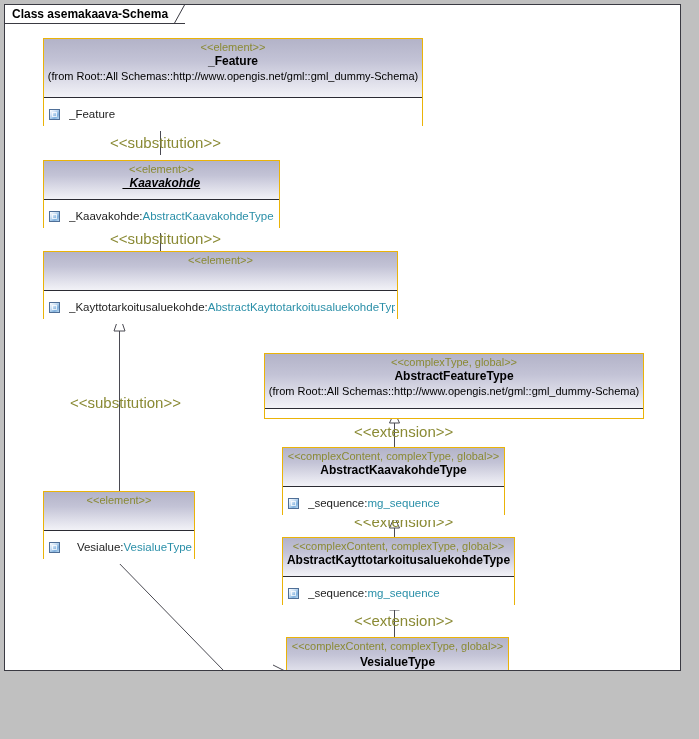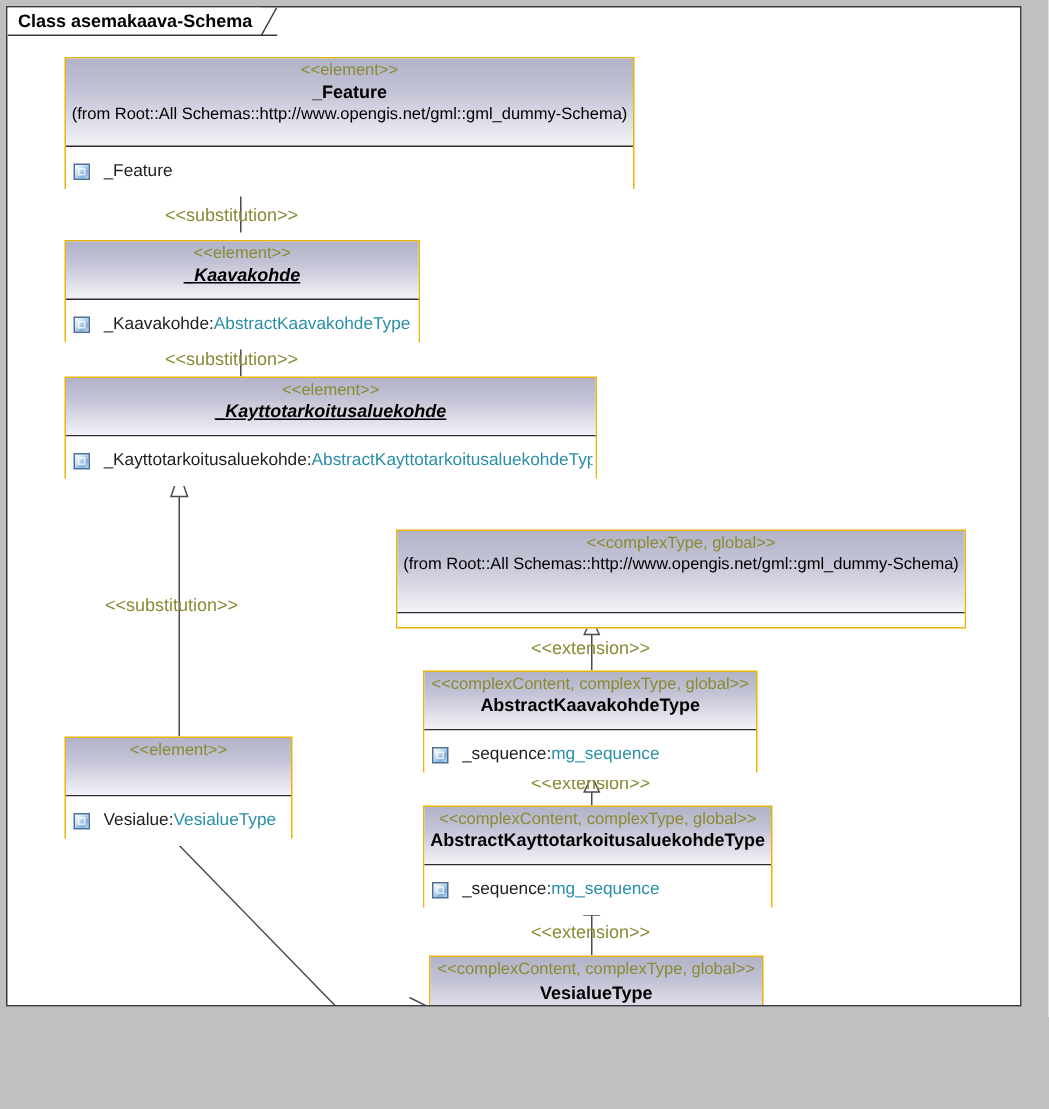--- a/index.html
+++ b/index.html
@@ -134,21 +134,21 @@
   .attr-text .tname { color: #2a8fa8; }
 
   
   .conn-line {
     position: absolute;
     background: #4a4a52;
   }
   .conn-v { width: 1px; }
   .conn-label {
     position: absolute;
-    font-size: 12px;
+    font-size: 15px;
     color: #8a8a34;
     white-space: nowrap;
     line-height: 12px;
   }
   .conn-label.assoc { color: #000000; font-size: 11px; }
   .arrow-svg { position: absolute; }
   .arrow-svg polygon, .arrow-svg polyline, .arrow-svg line, .arrow-svg path {
     vector-effect: non-scaling-stroke;
   }
 </style>
@@ -229,41 +229,41 @@
       </div>
       <div class="uml-compartment" style="height:27px;">
         <span class="attr-icon"></span>
         <span class="attr-text"><span>_Kaavakohde:</span><span class="tname">AbstractKaavakohdeType</span></span>
       </div>
     </div>
 
     <div class="uml-box" style="left:38px; top:246px; width:355px; height:68px;">
       <div class="uml-header" style="height:39px;">
         <div class="stereotype">&lt;&lt;element&gt;&gt;</div>
-        <div class="cls-name italic">_Kayttotarkoitusaluekohde</div>
       </div>
       <div class="uml-compartment" style="height:27px;">
         <span class="attr-icon"></span>
         <span class="attr-text"><span>_Kayttotarkoitusaluekohde:</span><span class="tname">AbstractKayttotarkoitusaluekohdeType</span></span>
       </div>
     </div>
 
     <div class="uml-box" style="left:38px; top:486px; width:152px; height:68px;">
       <div class="uml-header" style="height:39px;">
         <div class="stereotype">&lt;&lt;element&gt;&gt;</div>
       </div>
-      <div class="uml-compartment" style="height:27px;">
+      <div class="uml-compartment" style="height:27px;justify-content:space-between;">
         <span class="attr-icon"></span>
         <span class="attr-text"><span>Vesialue:</span><span class="tname">VesialueType</span></span>
       </div>
     </div>
 
     <div class="uml-box" style="left:259px; top:348px; width:380px; height:66px;">
       <div class="uml-header" style="height:55px;">
         <div class="stereotype">&lt;&lt;complexType, global&gt;&gt;</div>
+        <div class="cls-name">AbstractFeatureType</div>
         <div class="cls-from">(from Root::All Schemas::http://www.opengis.net/gml::gml_dummy-Schema)</div>
       </div>
       <div class="uml-compartment empty"></div>
     </div>
 
     <div class="uml-box" style="left:277px; top:442px; width:223px; height:68px;">
       <div class="uml-header" style="height:39px;">
         <div class="stereotype">&lt;&lt;complexContent, complexType, global&gt;&gt;</div>
         <div class="cls-name">AbstractKaavakohdeType</div>
       </div>

